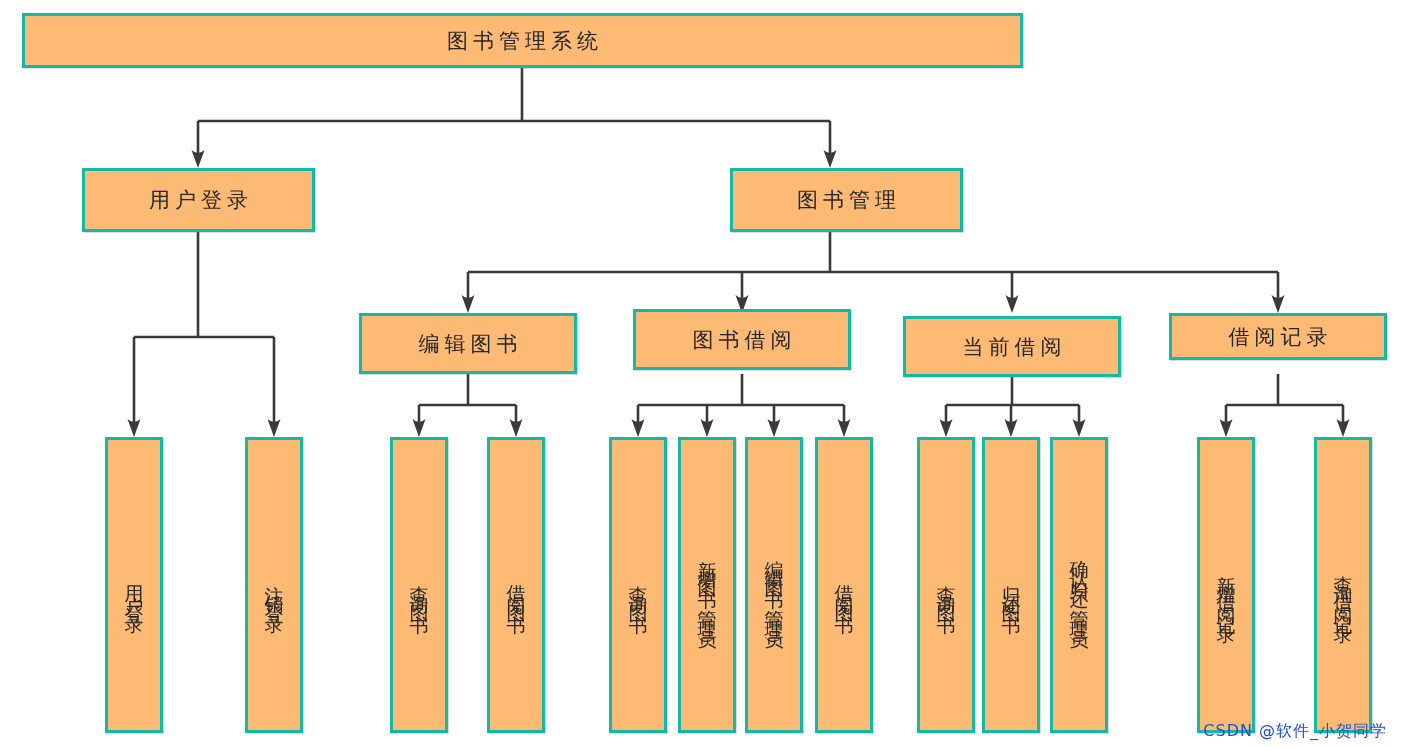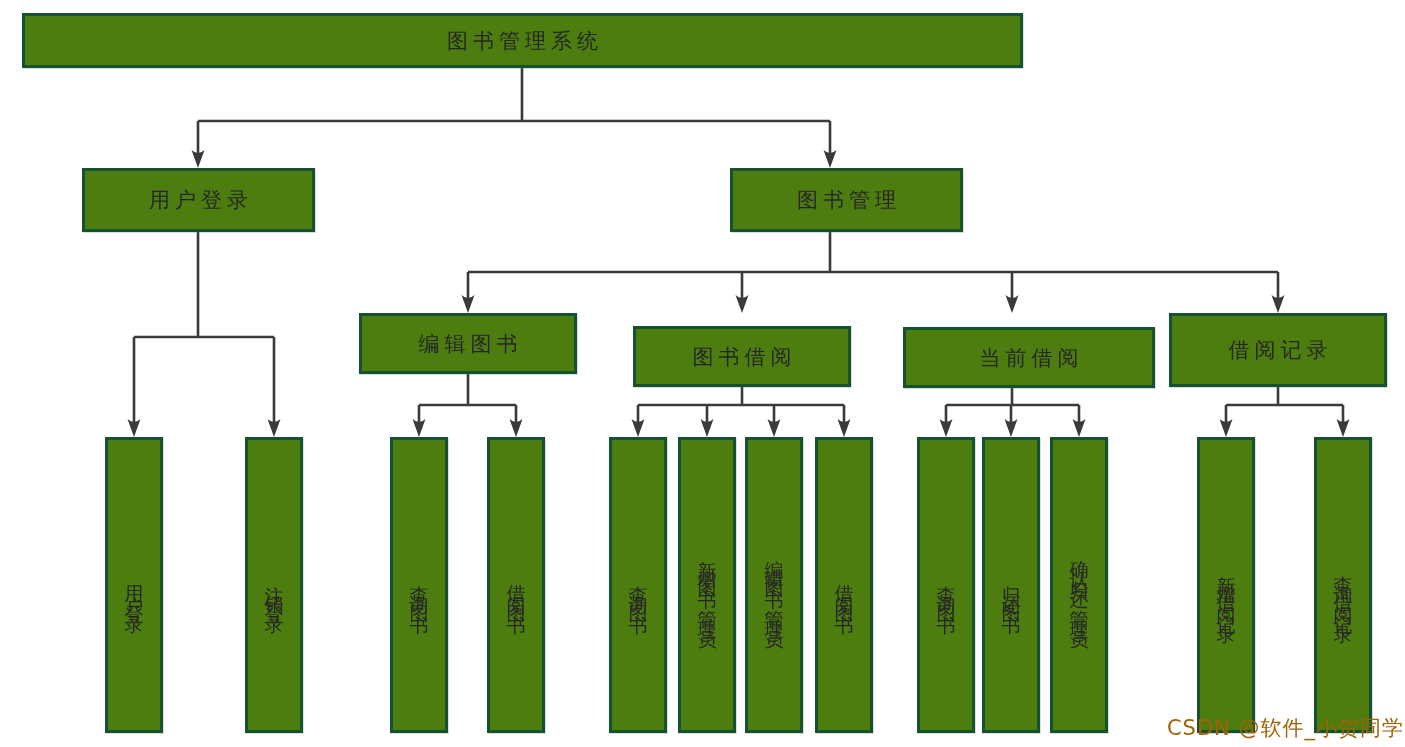--- a/index.html
+++ b/index.html
@@ -13,22 +13,22 @@
     overflow: hidden;
   }
   .connectors {
     position: absolute;
     left: 0; top: 0;
     width: 1405px; height: 747px;
   }
   .box {
     position: absolute;
     box-sizing: border-box;
-    border: 3px solid #14532d;
-    background: #4d7c0f;
+    border: 3px solid #14b8a6;
+    background: #fdba74;
     display: flex;
     align-items: center;
     justify-content: center;
     box-shadow: 1px 1px 0 rgba(120,120,120,0.25);
   }
   .htext {
     font-size: 21px;
     letter-spacing: 5px;
     margin-right: -5px;
     white-space: nowrap;
@@ -38,24 +38,24 @@
     writing-mode: vertical-rl;
     text-orientation: mixed;
     font-size: 19px;
     line-height: 1.15;
     letter-spacing: 10px;
     margin-bottom: -10px;
     color: #262626;
   }
   .watermark {
     position: absolute;
-    right: 1px;
+    right: 18px;
     bottom: 5px;
-    font-size: 21px;
-    color: #a16207;
+    font-size: 16px;
+    color: #1d4ed8;
     letter-spacing: 1px;
     white-space: nowrap;
     z-index: 5;
   }
 </style>
 </head>
 <body>
 
 <div class="canvas">
 
@@ -97,27 +97,27 @@
   <div class="box" style="left:82px;top:168px;width:233px;height:64px">
     <span class="htext">用户登录</span>
   </div>
   <div class="box" style="left:730px;top:168px;width:233px;height:64px">
     <span class="htext">图书管理</span>
   </div>
 
   <div class="box" style="left:359px;top:313px;width:218px;height:61px">
     <span class="htext">编辑图书</span>
   </div>
-  <div class="box" style="left:633px;top:326px;width:218px;height:61px">
+  <div class="box" style="left:633px;top:309px;width:218px;height:61px">
     <span class="htext">图书借阅</span>
   </div>
-  <div class="box" style="left:903px;top:327px;width:252px;height:61px">
+  <div class="box" style="left:903px;top:316px;width:218px;height:61px">
     <span class="htext">当前借阅</span>
   </div>
-  <div class="box" style="left:1169px;top:313px;width:218px;height:74px">
+  <div class="box" style="left:1169px;top:313px;width:218px;height:47px">
     <span class="htext">借阅记录</span>
   </div>
 
   <div class="box" style="left:105px;top:437px;width:58px;height:296px">
     <span class="vtext">用户登录</span>
   </div>
   <div class="box" style="left:245px;top:437px;width:58px;height:296px">
     <span class="vtext">注销登录</span>
   </div>
 

